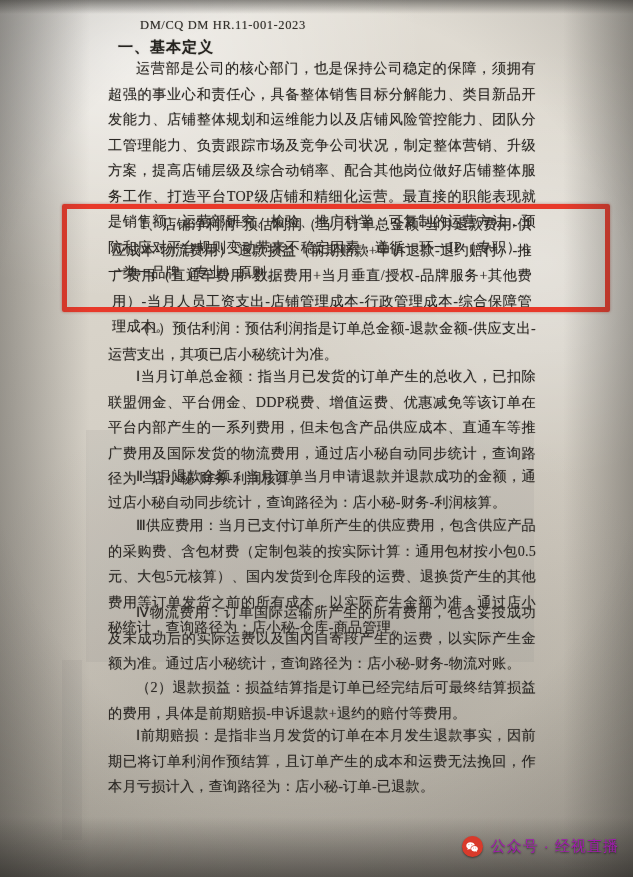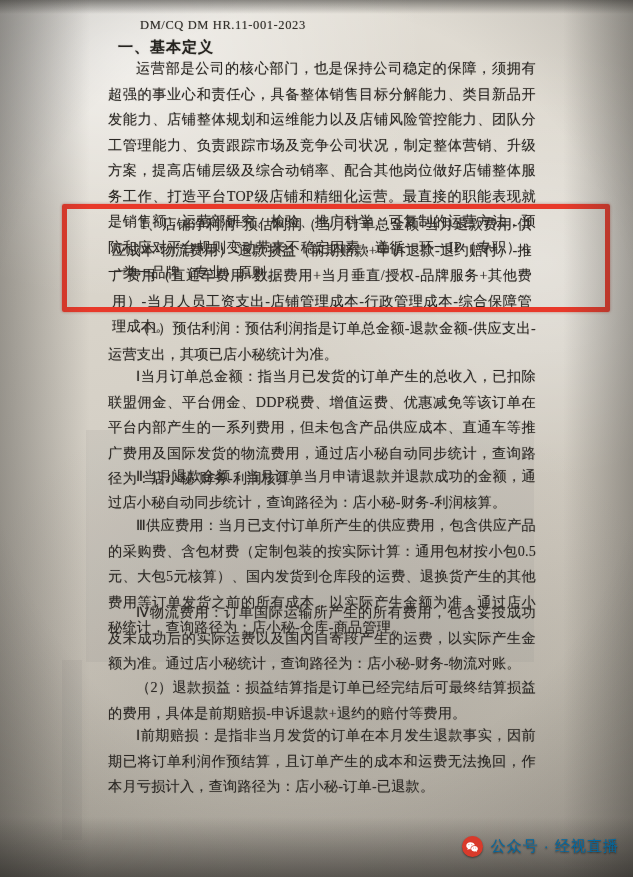--- a/index.html
+++ b/index.html
@@ -128,21 +128,21 @@
   }
 
   
   .watermark {
     position: absolute;
     right: 14px;
     bottom: 20px;
     display: flex;
     align-items: center;
     gap: 8px;
-    color: #0369a1;
+    color: #a21caf;
     font-family: "Liberation Sans", sans-serif;
     font-size: 15px;
     letter-spacing: 1px;
     text-shadow: 0 1px 2px rgba(0,0,0,0.6);
   }
   .wm-logo {
     width: 21px;
     height: 21px;
     border-radius: 50%;
     background: #d93a2b;

